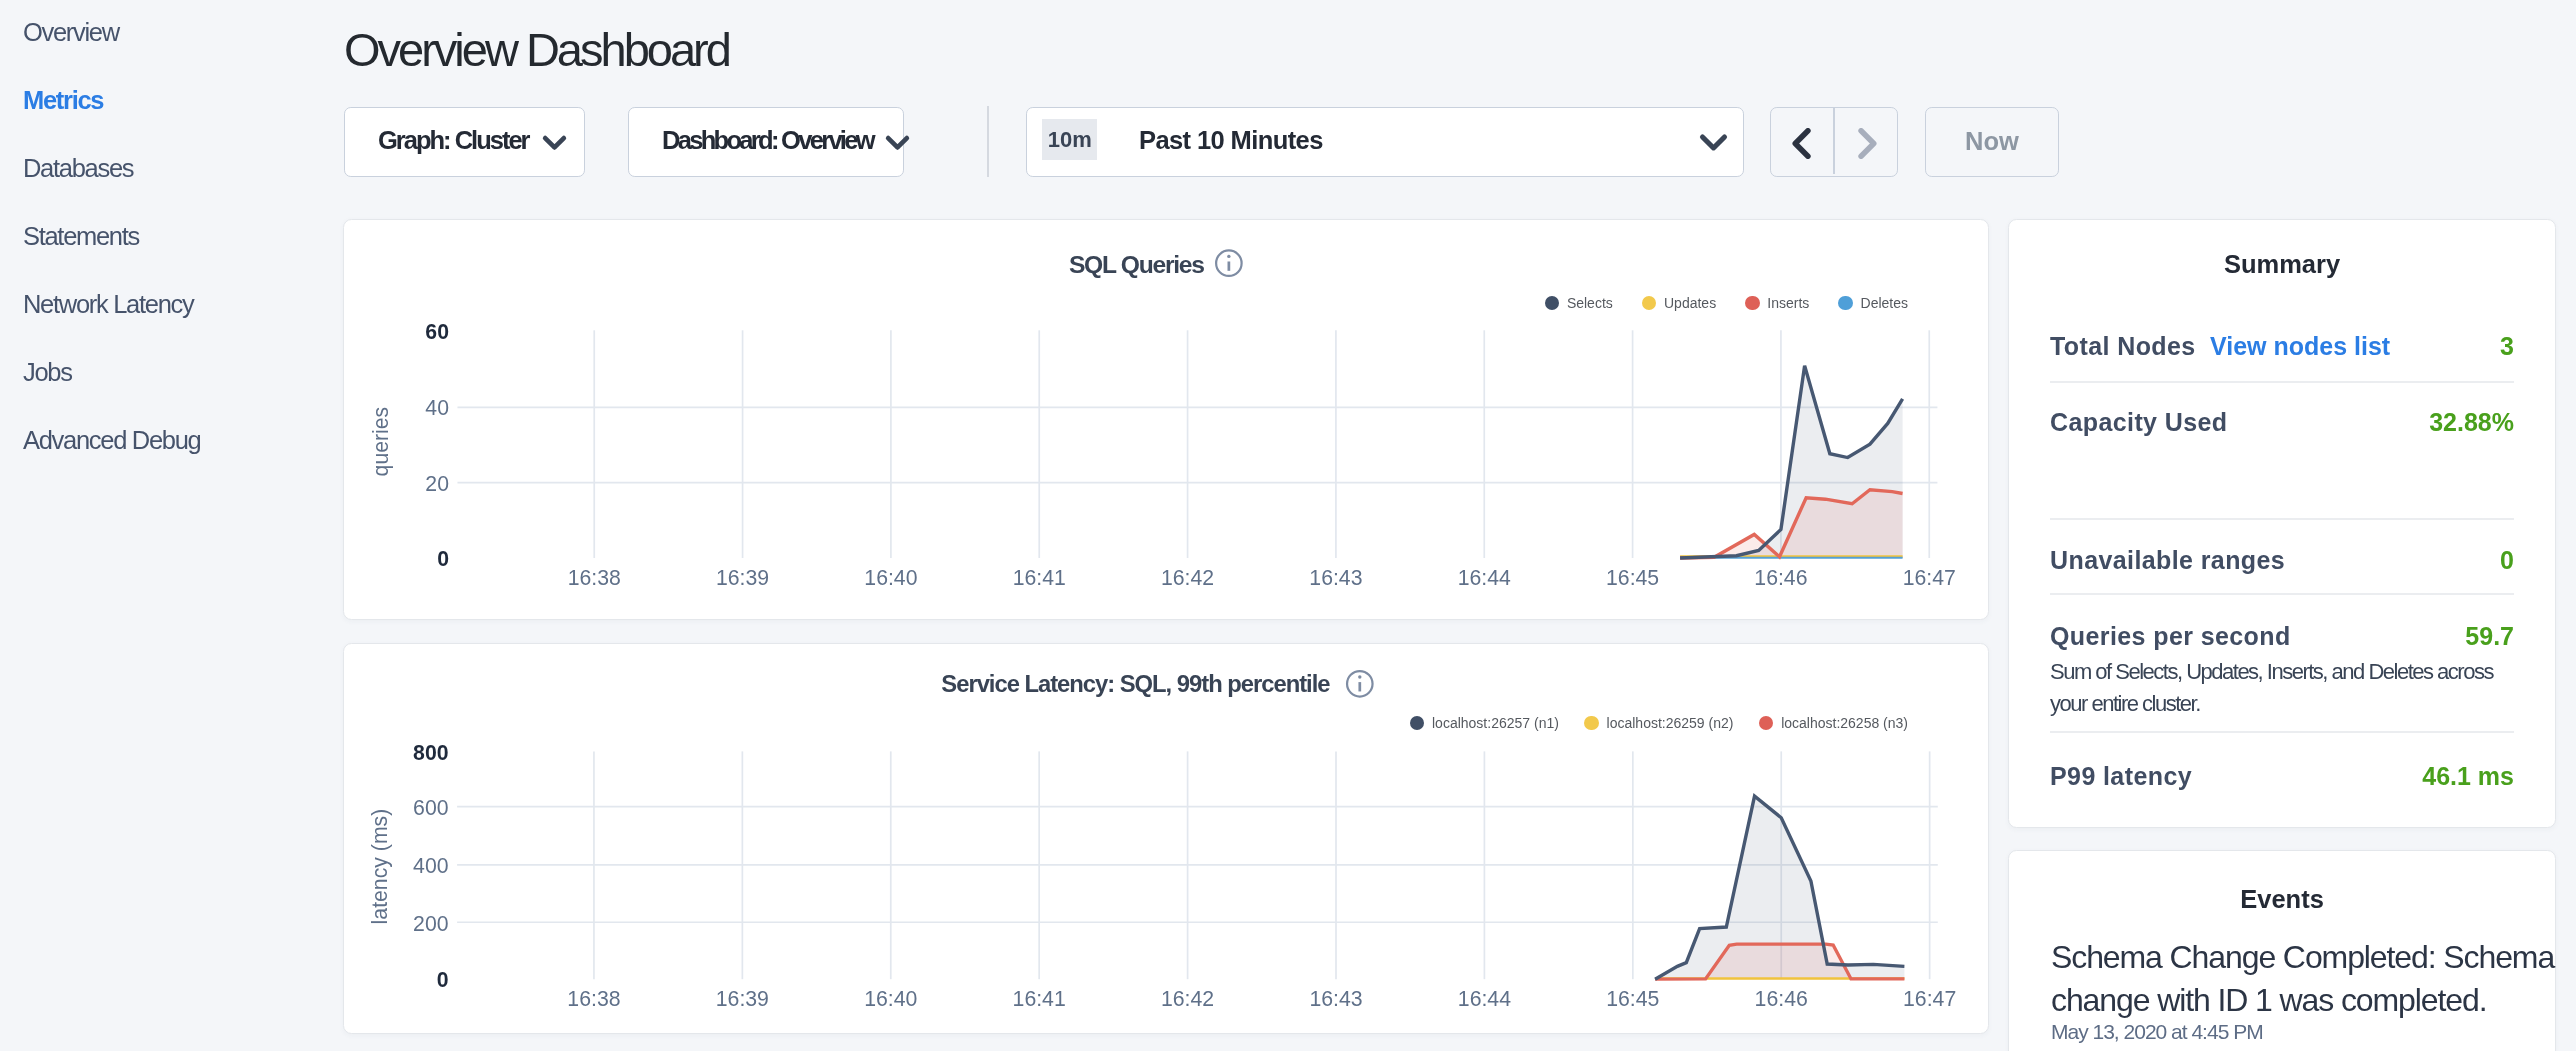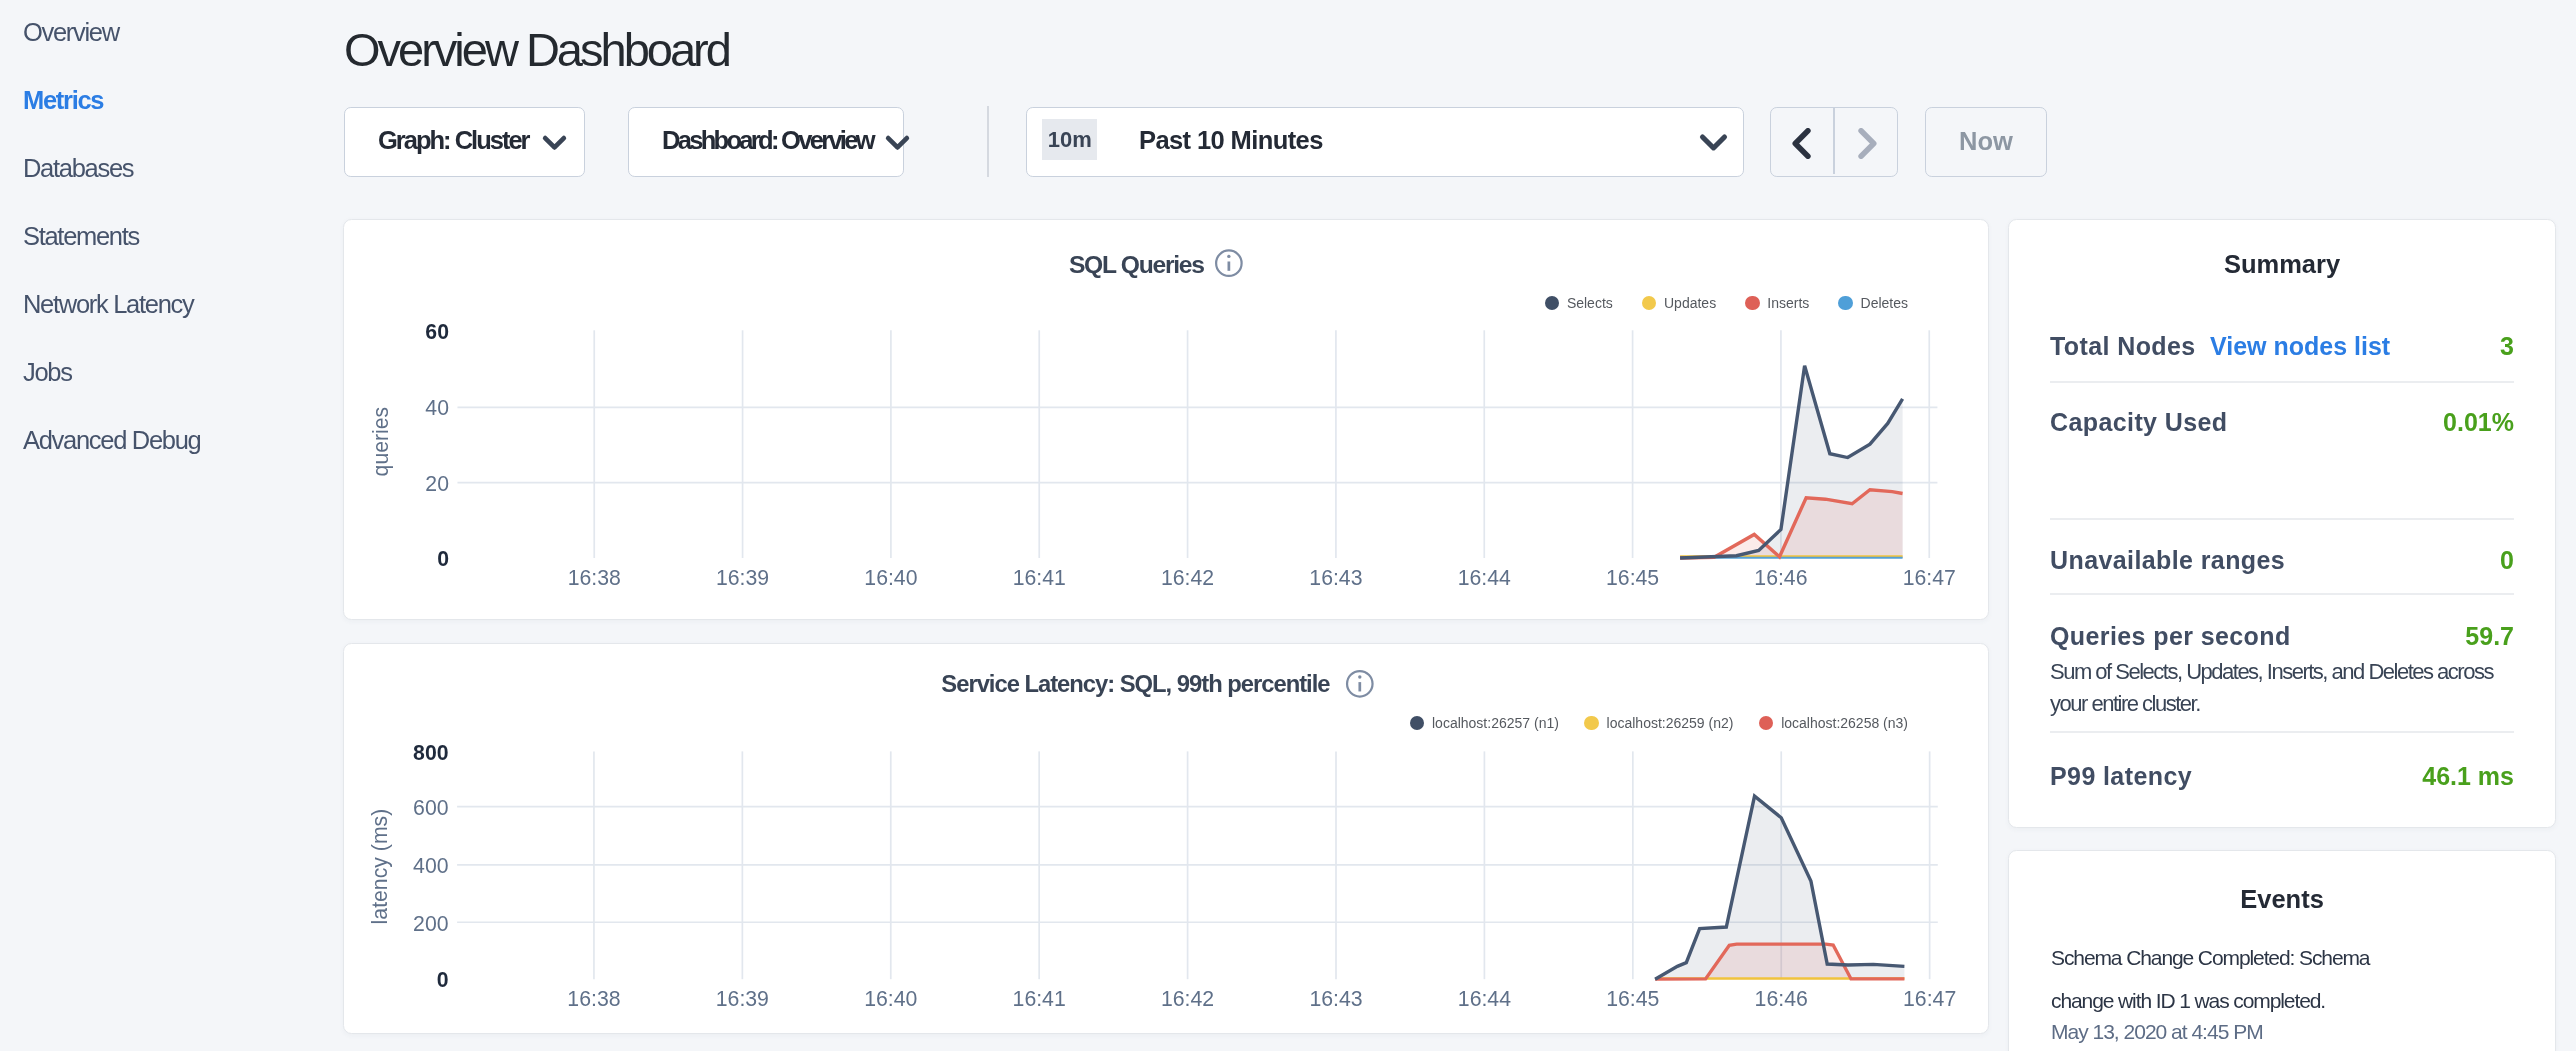--- a/index.html
+++ b/index.html
@@ -55,21 +55,21 @@
 </div>
 <div class="ctl" style="left:1770px; width:128px; background:transparent;">
   <svg class="abs" style="left:19.6px; top:19.6px;" width="22" height="31" viewBox="0 0 26 36">
       <polyline points="20,3 5,18 20,33" style="stroke:#2b3240; stroke-width:6.5; fill:none; stroke-linecap:round; stroke-linejoin:round;"></polyline>
     </svg>
   <div class="abs" style="left:62px; top:0px; width:1.7px; height:66px; background:#c9d1dd;"></div>
   <svg class="abs" style="left:85px; top:19.6px;" width="22" height="31" viewBox="0 0 26 36">
       <polyline points="6,3 21,18 6,33" style="stroke:#a7aebc; stroke-width:6.5; fill:none; stroke-linecap:round; stroke-linejoin:round;"></polyline>
     </svg>
 </div>
-<div class="ctl" style="left:1925px; width:122px; text-align:center; background:transparent;">
+<div class="ctl" style="left:1925px; width:134px; text-align:center; background:transparent;">
   <span class="ctltxt" style="line-height:66px; color:#8d97a3;">Now</span>
 </div>
 
 <div class="legend" style="right:668px; top:295px; gap:29px;">
   <span class="it"><span class="dot" style="background:#404f66;"></span>Selects</span>
   <span class="it"><span class="dot" style="background:#f2c94c;"></span>Updates</span>
   <span class="it"><span class="dot" style="background:#de6057;"></span>Inserts</span>
   <span class="it"><span class="dot" style="background:#4f9fd8;"></span>Deletes</span>
 </div>
 
@@ -179,31 +179,31 @@
 </svg>
 
 <div class="card" style="left:2008px; top:219px; width:548px; height:609px;"></div>
 <div class="abs" style="left:2008px; top:219px; width:548px; height:609px;">
   <div class="abs" style="left:0; right:0; top:31px; text-align:center; font-size:25.5px; font-weight:bold; color:#242a35;">Summary</div>
   <div class="abs slabel" style="left:42px; top:113px;">Total Nodes</div>
     <div class="abs" style="left:202px; top:113px; font-size:25px; font-weight:bold; color:#2b7de4;">View nodes list</div>
   <div class="sgreen" style="top:113px;">3</div>
   <div class="divline" style="top:162px;"></div>
   <div class="abs slabel" style="left:42px; top:189px;">Capacity Used</div>
-  <div class="sgreen" style="top:189px;">0.01%</div>
+  <div class="sgreen" style="top:189px;">32.88%</div>
   <div class="divline" style="top:299px;"></div>
   <div class="abs slabel" style="left:42px; top:327px;">Unavailable ranges</div>
   <div class="sgreen" style="top:327px;">0</div>
   <div class="divline" style="top:374px;"></div>
   <div class="abs slabel" style="left:42px; top:403px;">Queries per second</div>
   <div class="sgreen" style="top:403px;">59.7</div>
   <div class="abs sbody" style="left:42px; top:437px; width:464px;">Sum of Selects, Updates, Inserts, and Deletes across<br>your entire cluster.</div>
   <div class="divline" style="top:512px;"></div>
   <div class="abs slabel" style="left:42px; top:543px;">P99 latency</div>
   <div class="sgreen" style="top:543px;">46.1 ms</div>
 </div>
 
 <div class="card" style="left:2008px; top:850px; width:548px; height:340px;">
   <div class="abs" style="left:0; right:0; top:34px; text-align:center; font-size:25.5px; font-weight:bold; color:#242a35;">Events</div>
-  <div class="abs" style="left:42px; top:85px; font-size:21px; letter-spacing:-1.1px; color:#2c3545; line-height:43px; white-space:nowrap;">Schema Change Completed: Schema<br>change with ID 1 was completed.</div>
+  <div class="abs" style="left:42px; top:85px; font-size:32px; letter-spacing:-1.1px; color:#2c3545; line-height:43px; white-space:nowrap;">Schema Change Completed: Schema<br>change with ID 1 was completed.</div>
   <div class="abs" style="left:42px; top:169px; font-size:21px; letter-spacing:-1px; color:#5d6c85;">May 13, 2020 at 4:45 PM</div>
 </div>
 
 
 </body></html>

